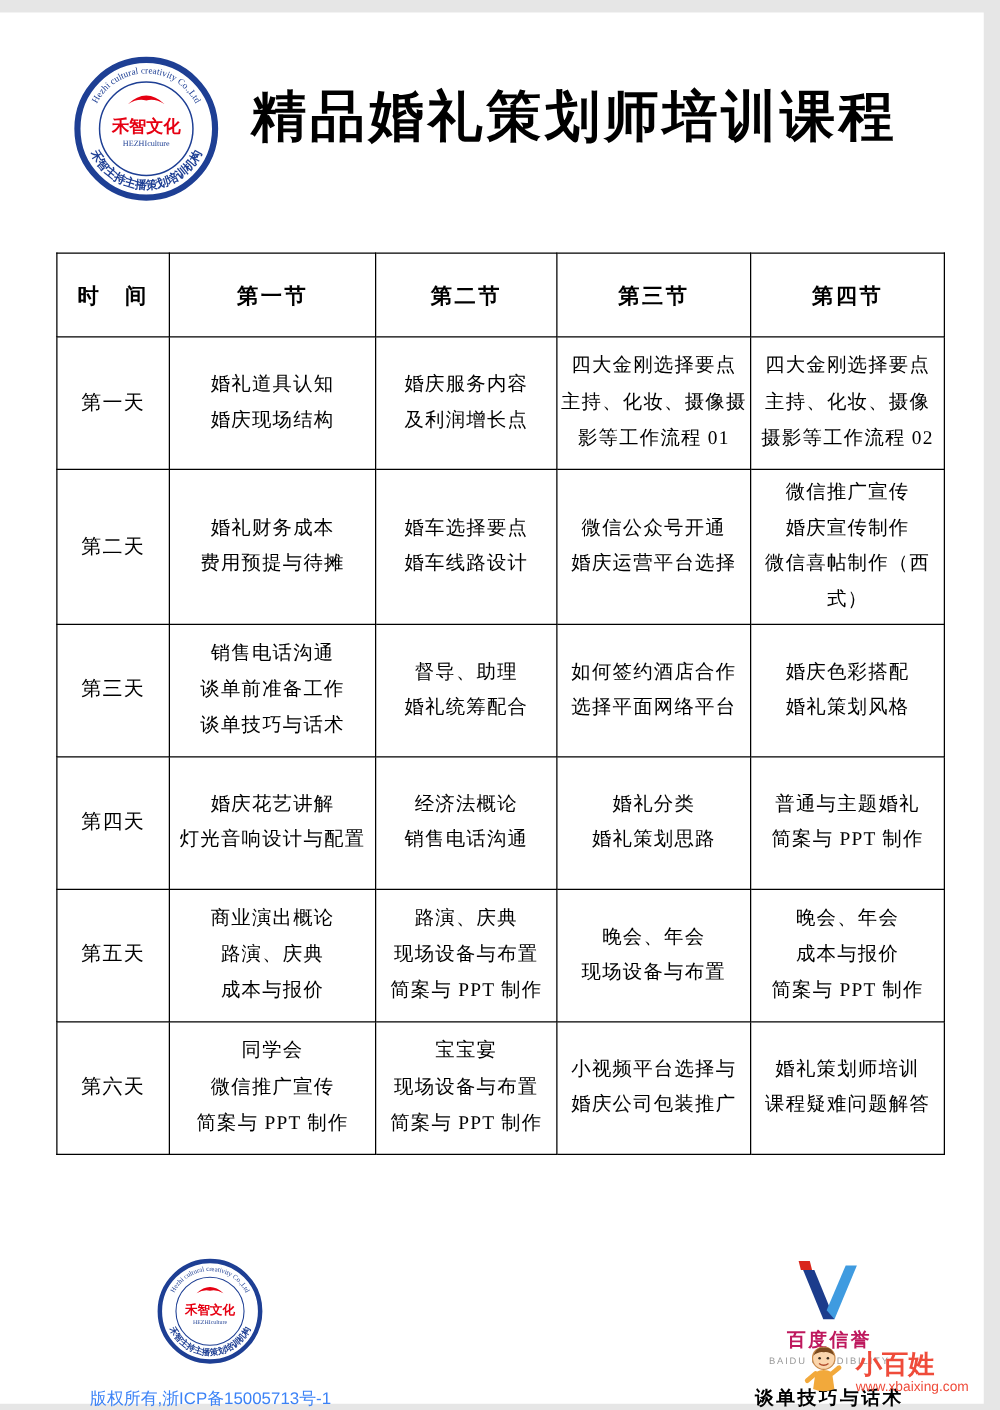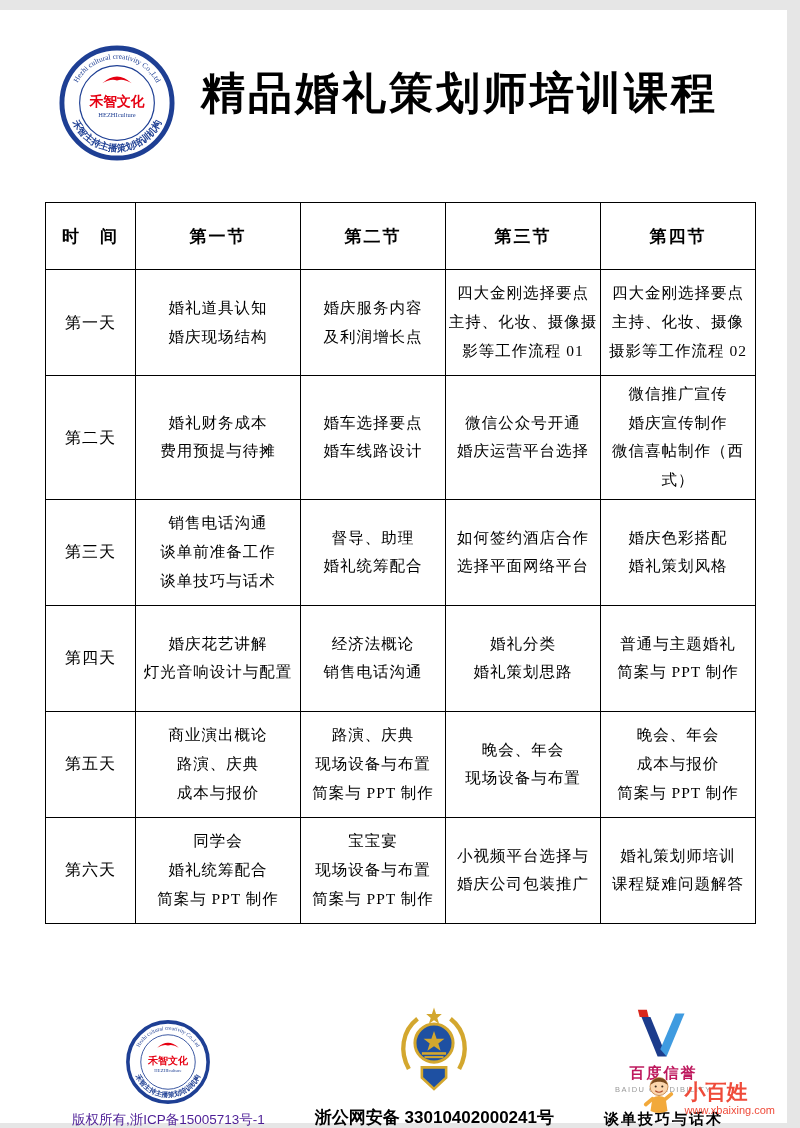--- a/index.html
+++ b/index.html
@@ -40,22 +40,22 @@
     white-space:pre-line;padding:4px 2px;
   }
   td.day{font-size:16px;letter-spacing:1px;}
   
   .footer{
     display:flex;justify-content:space-between;align-items:flex-end;
     margin:82px 64px 0 72px;
   }
   .f-col{display:flex;flex-direction:column;align-items:center;}
   .copyright{
-    margin-top:6px;font-family:"Liberation Sans",sans-serif;
-    font-size:13.5px;color:#4c1d95;
+    margin-top:18px;font-family:"Liberation Sans",sans-serif;
+    font-size:13.5px;color:#3b82f6;
   }
   .badge{width:78px;height:88px;}
   .police-text{
     margin-top:12px;font-family:"Liberation Sans",sans-serif;
     font-size:17px;font-weight:700;
   }
   .baidu-logo{width:56px;height:52px;}
   .baidu-name{
     font-family:"Liberation Sans",sans-serif;font-size:15px;font-weight:700;
     color:#be185d;margin-top:4px;letter-spacing:2px;
@@ -179,21 +179,21 @@
 简案与 PPT 制作</td>
         <td>晚会、年会
 现场设备与布置</td>
         <td>晚会、年会
 成本与报价
 简案与 PPT 制作</td>
       </tr>
       <tr>
         <td class="day">第六天</td>
         <td>同学会
-婚礼统筹配合
+微信推广宣传
 简案与 PPT 制作</td>
         <td>宝宝宴
 现场设备与布置
 简案与 PPT 制作</td>
         <td>小视频平台选择与
 婚庆公司包装推广</td>
         <td>婚礼策划师培训
 课程疑难问题解答</td>
       </tr>
     </tbody>
@@ -215,33 +215,20 @@
         <text font-size="9.5" font-weight="bold" fill="#1e3f94">
           <textPath href="#arcBot2" startOffset="50%" text-anchor="middle">禾智主持主播策划培训机构</textPath>
         </text>
         <path d="M45,40 Q60,26 75,40 Q67,35 60,37 Q53,35 45,40 Z" fill="#e60012"></path>
         <text x="60" y="63" text-anchor="middle" font-size="14" font-weight="bold" fill="#e60012">禾智文化</text>
         <text x="60" y="74" text-anchor="middle" font-size="6.6" fill="#1e3f94">HEZHIculture</text>
       </svg>
       <div class="copyright">版权所有,浙ICP备15005713号-1</div>
     </div>
 
-    <div class="f-col">
-      <svg class="badge" viewBox="0 0 90 100">
-        <path d="M16,72 C5,52 8,28 26,14" stroke="#d3a72e" stroke-width="5" fill="none"></path>
-        <path d="M74,72 C85,52 82,28 64,14" stroke="#d3a72e" stroke-width="5" fill="none"></path>
-        <polygon points="45,1 47.4,8.5 54,8.5 48.8,13 51,20 45,15.8 39,20 41.2,13 36,8.5 42.6,8.5" fill="#d3a72e"></polygon>
-        <circle cx="45" cy="42" r="22" fill="#1e50a2" stroke="#d3a72e" stroke-width="3.5"></circle>
-        <polygon points="45,28 48,37 57,37 50,42.5 52.6,51 45,45.8 37.4,51 40,42.5 33,37 42,37" fill="#d3a72e"></polygon>
-        <rect x="31" y="52.5" width="28" height="3" fill="#d3a72e"></rect>
-        <rect x="34" y="57" width="22" height="2.4" fill="#d3a72e"></rect>
-        <path d="M31,70 h28 v12 l-14,13 l-14,-13 z" fill="#1e50a2" stroke="#d3a72e" stroke-width="3"></path>
-      </svg>
-      <div class="police-text">浙公网安备 33010402000241号</div>
-    </div>
 
     <div class="f-col">
       <svg class="baidu-logo" viewBox="0 0 60 58">
         <polygon points="4,10 14,10 12,2 2,2" fill="#d9261c"></polygon>
         <polygon points="6,10 16,10 34,54 24,54" fill="#1c3c8c"></polygon>
         <polygon points="54,6 44,6 27,46 34,54" fill="#3f9be0"></polygon>
       </svg>
       <div class="baidu-name">百度信誉</div>
       <div class="baidu-en">BAIDU CREDIBILITY</div>
       <div class="baidu-cert">谈单技巧与话术</div>

